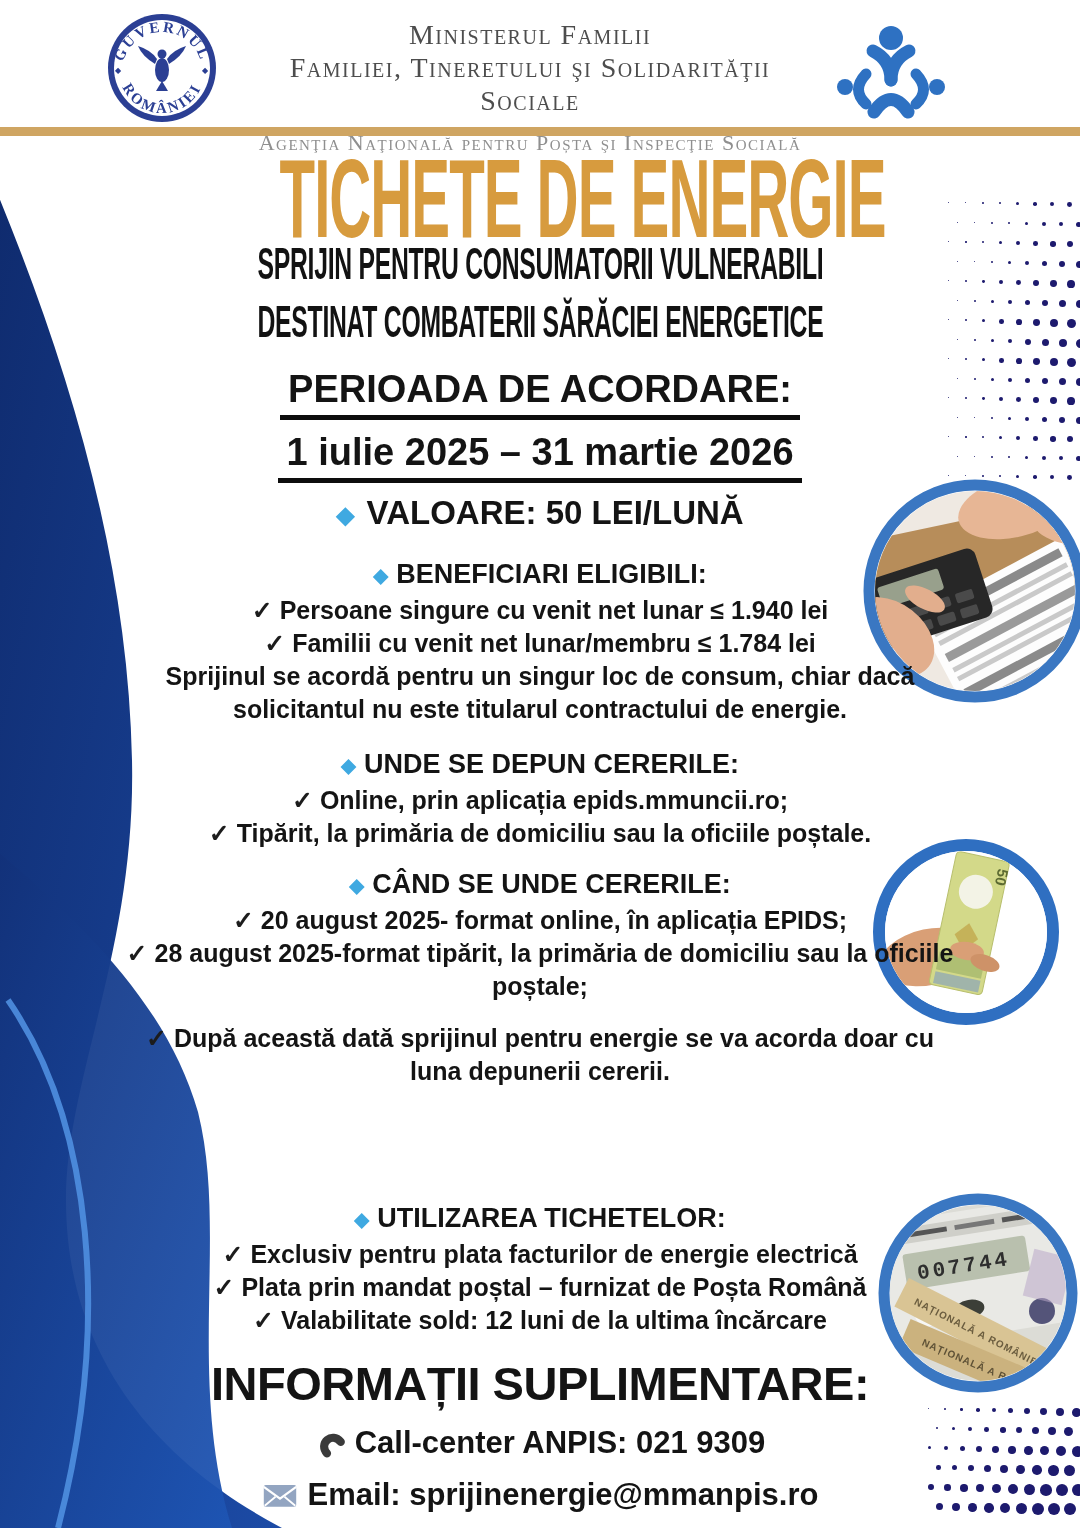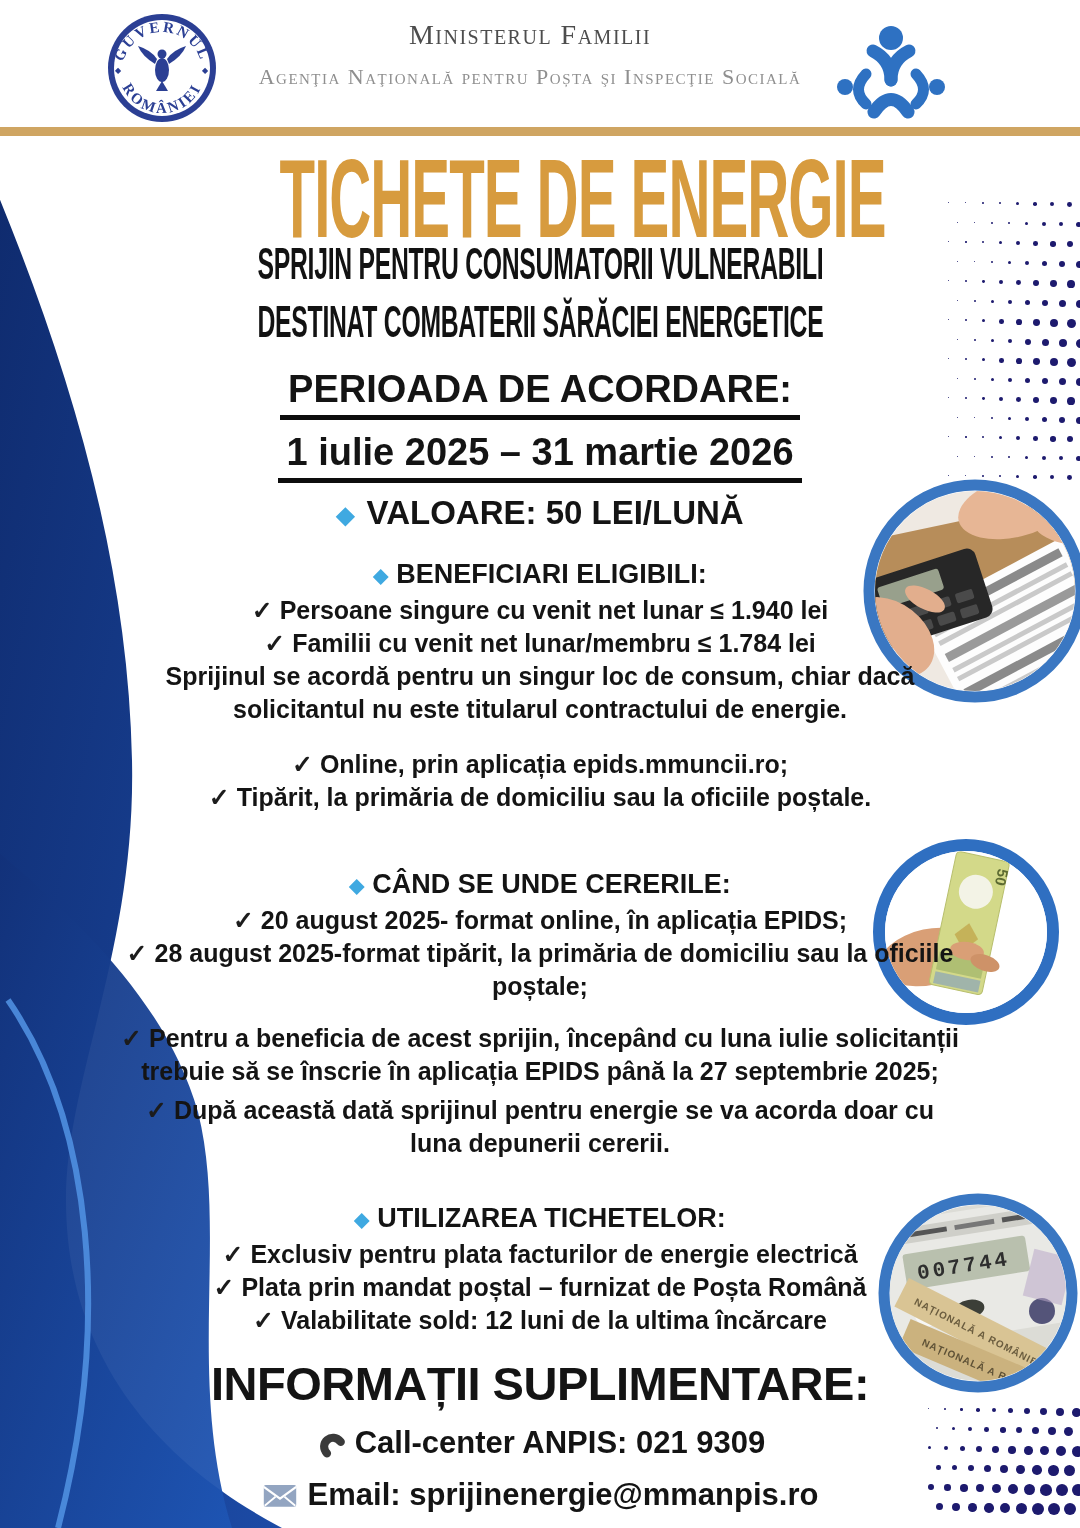--- a/index.html
+++ b/index.html
@@ -277,20 +277,21 @@
         <path d="M49 52 Q36 44 32 34 Q45 38 51 47 Z"></path>
         <path d="M63 52 Q76 44 80 34 Q67 38 61 47 Z"></path>
         <path d="M56 69 l-6 10 h12 z"></path>
       </g>
       <text x="9" y="61" font-size="8" fill="#2B3F94">◆</text>
       <text x="96" y="61" font-size="8" fill="#2B3F94">◆</text>
     </svg>
 
     <div class="ministry">
       <div class="m1">Ministerul Familii</div>
+      <div class="m2">Familiei, Tineretului şi Solidarităţii Sociale</div>
       <div class="agency">Agenţia Naţională pentru Poșta şi Inspecţie Socială</div>
     </div>
 
     <svg class="anpis" width="110" height="100" viewBox="0 0 110 100">
       <g fill="none" stroke="#2E71C2" stroke-linecap="round">
         <path d="M55 56 Q55 36 37 27" stroke-width="13"></path>
         <path d="M55 56 Q55 36 73 27" stroke-width="13"></path>
         <path d="M38 88 Q55 63 72 88" stroke-width="13"></path>
         <path d="M30 80 Q15 66 30 50" stroke-width="11"></path>
         <path d="M80 80 Q95 66 80 50" stroke-width="11"></path>
@@ -323,32 +324,32 @@
   </div>
 
   <div class="block sec" id="sec-beneficiari">
     <div class="heading"><span class="diamond">◆</span><span>BENEFICIARI ELIGIBILI:</span></div>
     <div class="item"><span class="check">✓</span><span>Persoane singure cu venit net lunar ≤ 1.940 lei</span></div>
     <div class="item"><span class="check">✓</span><span>Familii cu venit net lunar/membru ≤ 1.784 lei</span></div>
     <div class="note">Sprijinul se acordă pentru un singur loc de consum, chiar dacă solicitantul nu este titularul contractului de energie.</div>
   </div>
 
   <div class="block sec" id="sec-unde">
+    <div class="heading"><span class="diamond">◆</span><span>UNDE SE DEPUN CERERILE:</span></div>
     <div class="item"><span class="check">✓</span><span>Online, prin aplicația epids.mmuncii.ro;</span></div>
     <div class="item"><span class="check">✓</span><span>Tipărit,  la primăria de domiciliu sau la oficiile  poștale.</span></div>
   </div>
 
   <div class="block sec" id="sec-cand">
     <div class="heading"><span class="diamond">◆</span><span>CÂND SE UNDE CERERILE:</span></div>
     <div class="item"><span class="check">✓</span><span>20 august 2025- format online, în aplicația EPIDS;</span></div>
     <div class="item"><span class="check">✓</span><span>28 august 2025-format tipărit, la primăria de domiciliu sau la oficiile poștale;</span></div>
   </div>
 
   <div class="block sec" id="sec-inscriere">
-    <div class="item"><span class="check">✓</span><span>Pentru a beneficia de acest sprijin, începând cu luna iulie solicitanții trebuie să se înscrie în aplicația EPIDS până la 27 septembrie 2025;</span></div>
     <div class="item"><span class="check">✓</span><span>După această dată sprijinul pentru energie se va acorda doar cu luna depunerii cererii.</span></div>
   </div>
 
   <div class="block sec" id="sec-utilizare">
     <div class="heading"><span class="diamond">◆</span><span>UTILIZAREA TICHETELOR:</span></div>
     <div class="item"><span class="check">✓</span><span>Exclusiv pentru plata facturilor de energie electrică</span></div>
     <div class="item"><span class="check">✓</span><span>Plata prin mandat poștal – furnizat de Poșta Română</span></div>
     <div class="item"><span class="check">✓</span><span>Valabilitate sold: 12 luni de la ultima încărcare</span></div>
   </div>
 

